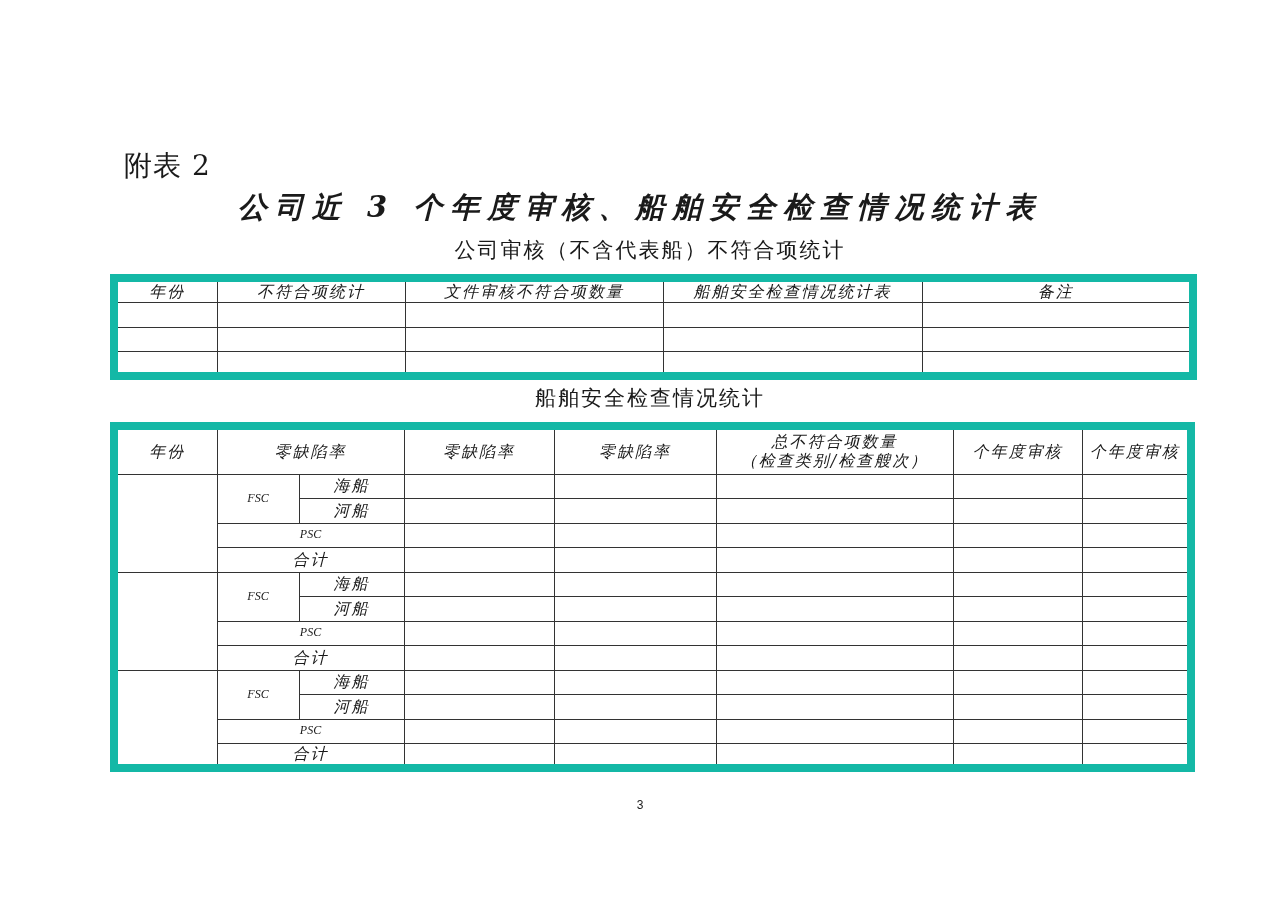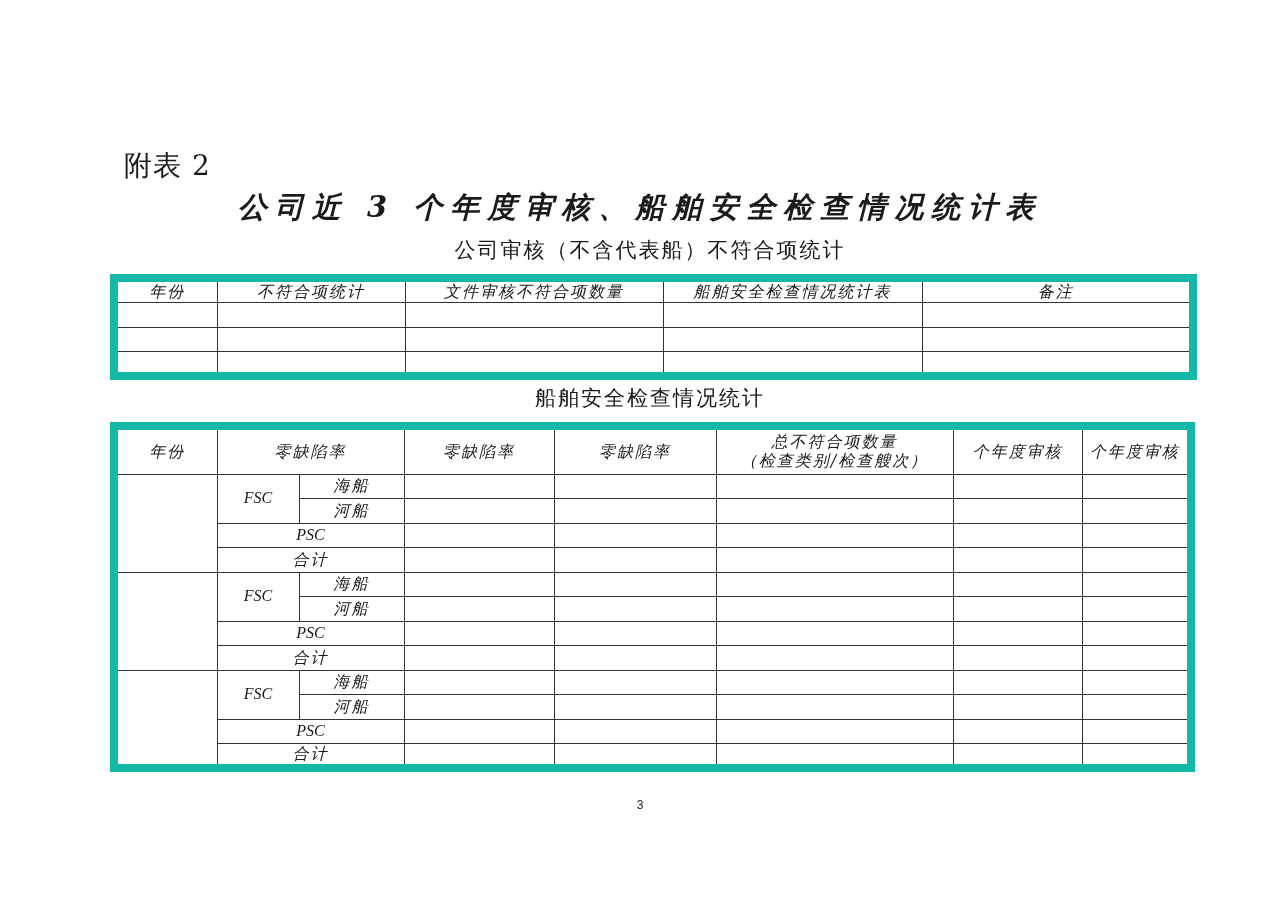--- a/index.html
+++ b/index.html
@@ -67,21 +67,21 @@
       width: 1079px;
     }
     .t1 tr { height: 24.5px; }
     .t2 {
       left: 110px;
       top: 422px;
       width: 1079px;
     }
     .t2 thead tr { height: 48px; }
     .t2 tbody tr { height: 24.5px; }
-    .latin { font-family: "Liberation Serif", serif; letter-spacing: 0; font-size: 16px; }
+    .latin { font-family: "Liberation Serif", serif; letter-spacing: 0; font-size: 12px; }
     .page-number {
       position: absolute;
       left: 0;
       width: 1280px;
       top: 798px;
       text-align: center;
       font-size: 12px;
       font-family: "Liberation Sans", sans-serif;
     }
   </style>

